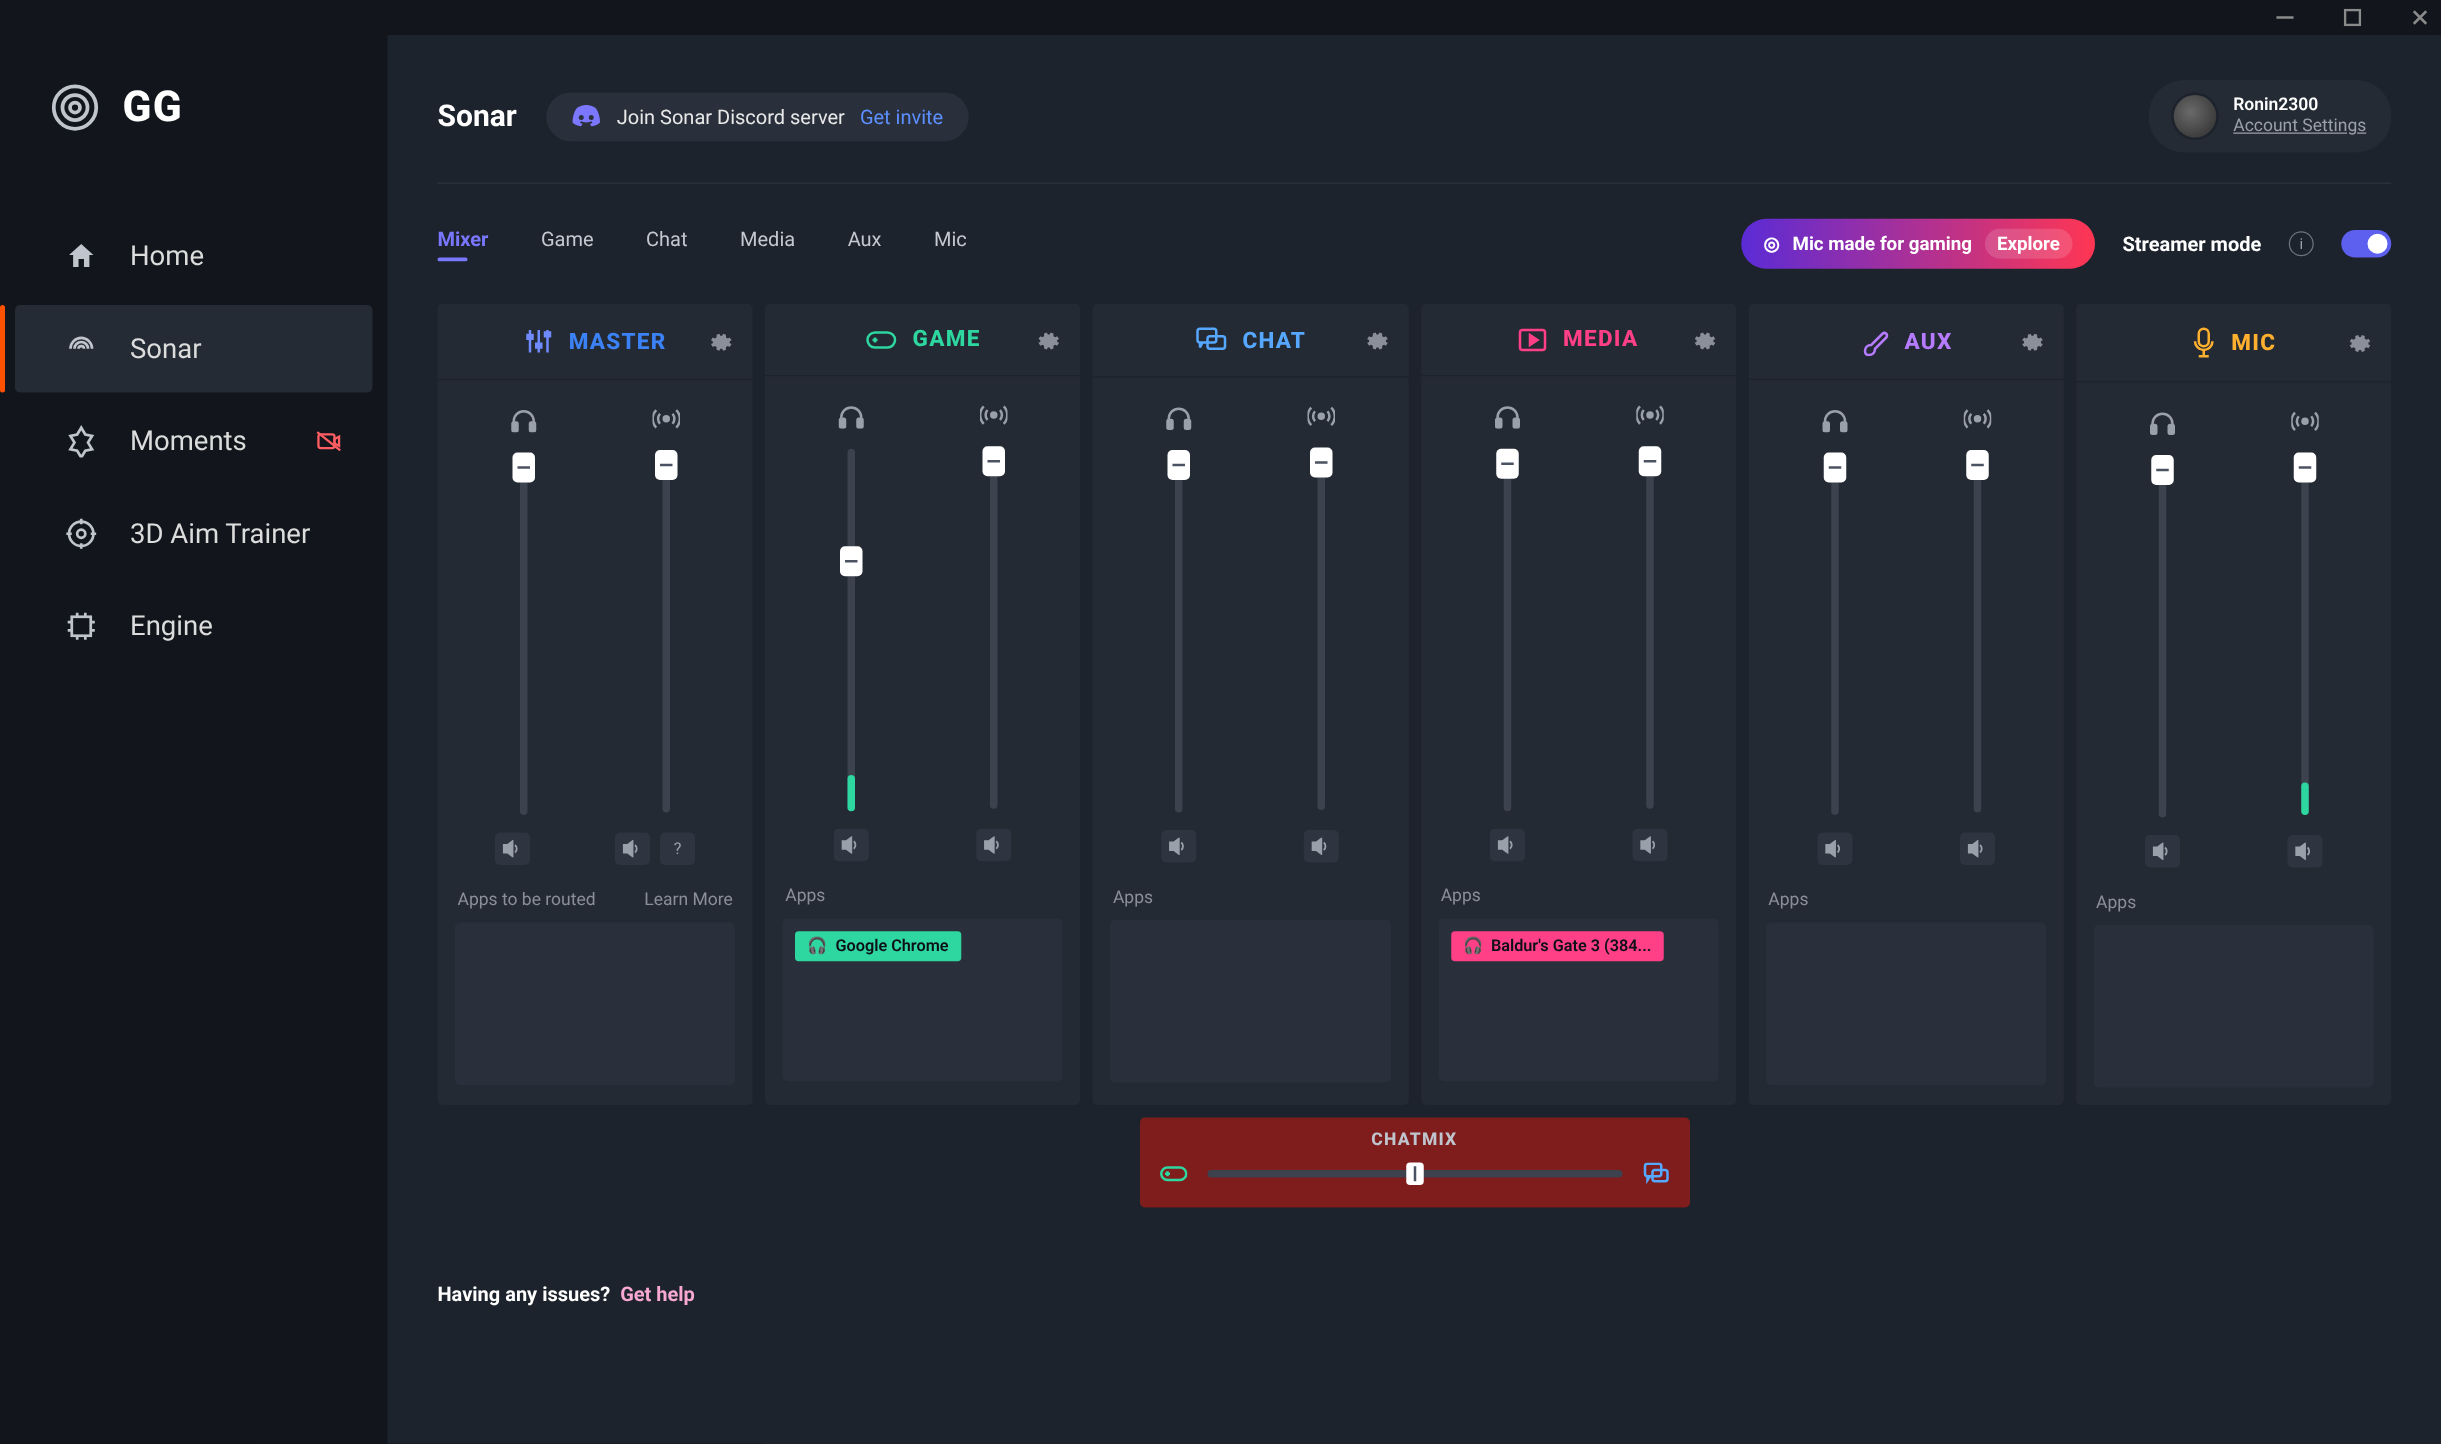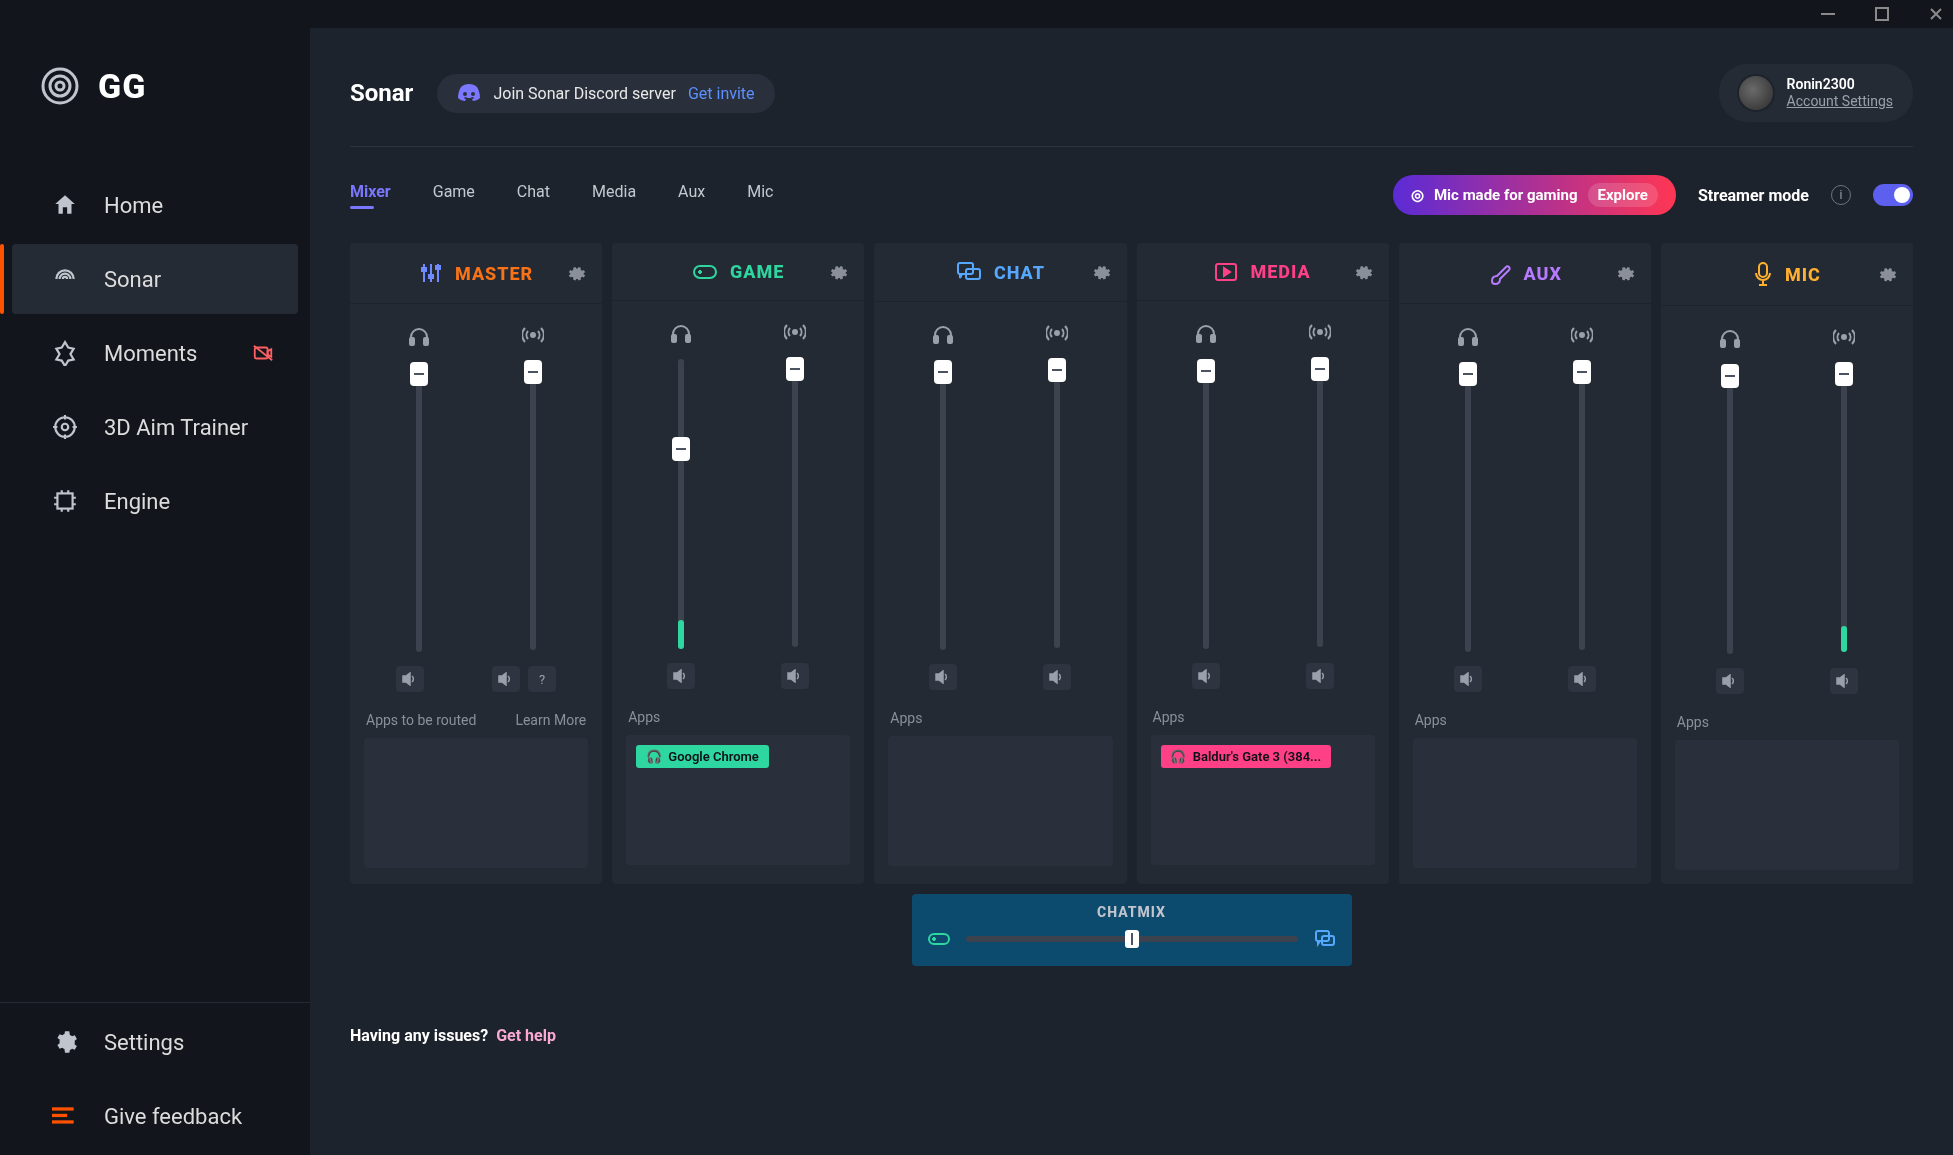--- a/index.html
+++ b/index.html
@@ -51,21 +51,21 @@
 .thumb{position:absolute;width:18px;height:24px;background:#fff;border-radius:4px;left:-6px;display:flex;align-items:center;justify-content:center;cursor:grab}
 .thumb::after{content:"";width:10px;height:2px;background:#4b5262}
 .level{position:absolute;bottom:0;width:6px;background:#2ed6a0;border-radius:3px}
 .mute-row{display:flex;justify-content:space-around;padding:6px 18px 14px;gap:12px}
 .mute-btn{width:28px;height:26px;background:#2e3440;border-radius:4px;display:flex;align-items:center;justify-content:center;color:#9aa0aa;cursor:pointer;font-size:13px}
 .apps{padding:0 14px 14px}
 .apps-h{display:flex;justify-content:space-between;font-size:14px;color:#8a8f9a;padding:6px 2px 10px}
 .apps-h a{color:#8a8f9a;cursor:pointer}
 .apps-box{background:#2a303b;border-radius:4px;min-height:130px;padding:10px}
 .app-chip{display:inline-flex;align-items:center;gap:6px;padding:4px 10px;border-radius:3px;font-size:13px;font-weight:600;color:#0d1117}
-.chatmix{margin:10px auto 0;width:440px;background:#0c4a6e;border-radius:4px;padding:10px 16px 18px}
+.chatmix{margin:10px auto 0;width:440px;background:#7f1d1d;border-radius:4px;padding:10px 16px 18px}
 .cm-title{text-align:center;font-size:14px;font-weight:800;color:#bfc4cd;letter-spacing:1px;margin-bottom:10px}
 .cm-row{display:flex;align-items:center;gap:16px}
 .cm-track{flex:1;height:6px;background:#3d434e;border-radius:3px;position:relative}
 .cm-thumb{position:absolute;top:-6px;width:14px;height:18px;background:#fff;border-radius:3px;left:calc(50% - 7px)}
 .cm-thumb::after{content:"";position:absolute;left:6px;top:3px;width:2px;height:12px;background:#4b5262}
 .footer{padding:60px 0 30px;font-size:16px}
 .footer .issues{color:#fff;font-weight:700}
 .footer .help{color:#f9a8d4;font-weight:700;cursor:pointer}
 svg{display:block}.c-game{color:#2ed6a0}.c-chat{color:#56a8ff}
 </style>
@@ -147,40 +147,20 @@
         <div class="nav-item">
           <span>
             <svg width="26" height="26" viewBox="0 0 24 24" fill="none" stroke="#bfc4cd" stroke-width="2">
               <rect x="5" y="5" width="14" height="14"></rect>
               <path d="M9 2v3M15 2v3M9 19v3M15 19v3M2 9h3M2 15h3M19 9h3M19 15h3"></path>
             </svg>
           </span>
           <span>Engine</span>
         </div>
       </nav>
-    <div class="nav-bottom">
-      <div class="nav-item">
-        <span>
-            <svg width="26" height="26" viewBox="0 0 24 24" fill="#bfc4cd">
-              <path d="M12 8a4 4 0 100 8 4 4 0 000-8zm9 4a7 7 0 00-.1-1.2l2.1-1.6-2-3.4-2.5 1a7 7 0 00-2-1.2L16 2h-4l-.5 2.6a7 7 0 00-2 1.2l-2.5-1-2 3.4 2.1 1.6A7 7 0 007 12c0 .4 0 .8.1 1.2L5 14.8l2 3.4 2.5-1a7 7 0 002 1.2L12 22h4l.5-2.6a7 7 0 002-1.2l2.5 1 2-3.4-2.1-1.6c.1-.4.1-.8.1-1.2z"></path>
-            </svg>
-          </span>
-        <span>Settings</span>
-      </div>
-      <div class="nav-item">
-        <span>
-            <svg width="26" height="26" viewBox="0 0 24 24" fill="#ff5200">
-              <rect y="4" width="20" height="3"></rect>
-              <rect y="10" width="14" height="3"></rect>
-              <rect y="16" width="20" height="3"></rect>
-            </svg>
-          </span>
-        <span>Give feedback</span>
-      </div>
-    </div>
   </aside>
 
   <main class="main">
     <div class="header">
       <div class="page-title">Sonar</div>
       <div class="discord-pill">
         <span>
             <svg width="24" height="18" viewBox="0 0 24 18" fill="#7b77ff">
               <path d="M4 3C6 1 9 0 12 0s6 1 8 3c2 3 3 7 3 11-2 2-5 3-7 3l-1-2c1 0 2-1 2-1l-1-1c-2 1-4 1-4 1s-2 0-4-1l-1 1s1 1 2 1l-1 2c-2 0-5-1-7-3 0-4 1-8 3-11zm4 5a2 2 0 100 4 2 2 0 000-4zm8 0a2 2 0 100 4 2 2 0 000-4z"></path>
             </svg>
@@ -222,21 +202,21 @@
         <div class="channel">
     <div class="ch-head">
       <span style="color:#6f8bff">
               <svg width="24" height="24" viewBox="0 0 24 24" fill="none" stroke="currentColor" stroke-width="2">
                 <path d="M5 3v18M12 3v18M19 3v18"></path>
                 <rect x="3" y="7" width="4" height="3" fill="currentColor"></rect>
                 <rect x="10" y="14" width="4" height="3" fill="currentColor"></rect>
                 <rect x="17" y="5" width="4" height="3" fill="currentColor"></rect>
               </svg>
             </span>
-      <span class="ch-title" style="color:#f97316">MASTER</span>
+      <span class="ch-title" style="color:#3b82f6">MASTER</span>
       <span class="gear">
               <svg width="18" height="18" viewBox="0 0 24 24" fill="currentColor">
                 <path d="M12 8a4 4 0 100 8 4 4 0 000-8zm9 4l2-1-2-3-2 1-2-1V5l-3-1-1 2h-2l-1-2-3 1v3l-2 1-2-1-2 3 2 1v2l-2 1 2 3 2-1 2 1v3l3 1 1-2h2l1 2 3-1v-3l2-1 2 1 2-3-2-1z"></path>
               </svg>
             </span>
     </div>
     <div class="sliders">
       <div class="sl-col">
         <span class="sl-icon">
                 <svg width="22" height="20" viewBox="0 0 22 20" fill="none" stroke="#9aa0aa" stroke-width="2">

